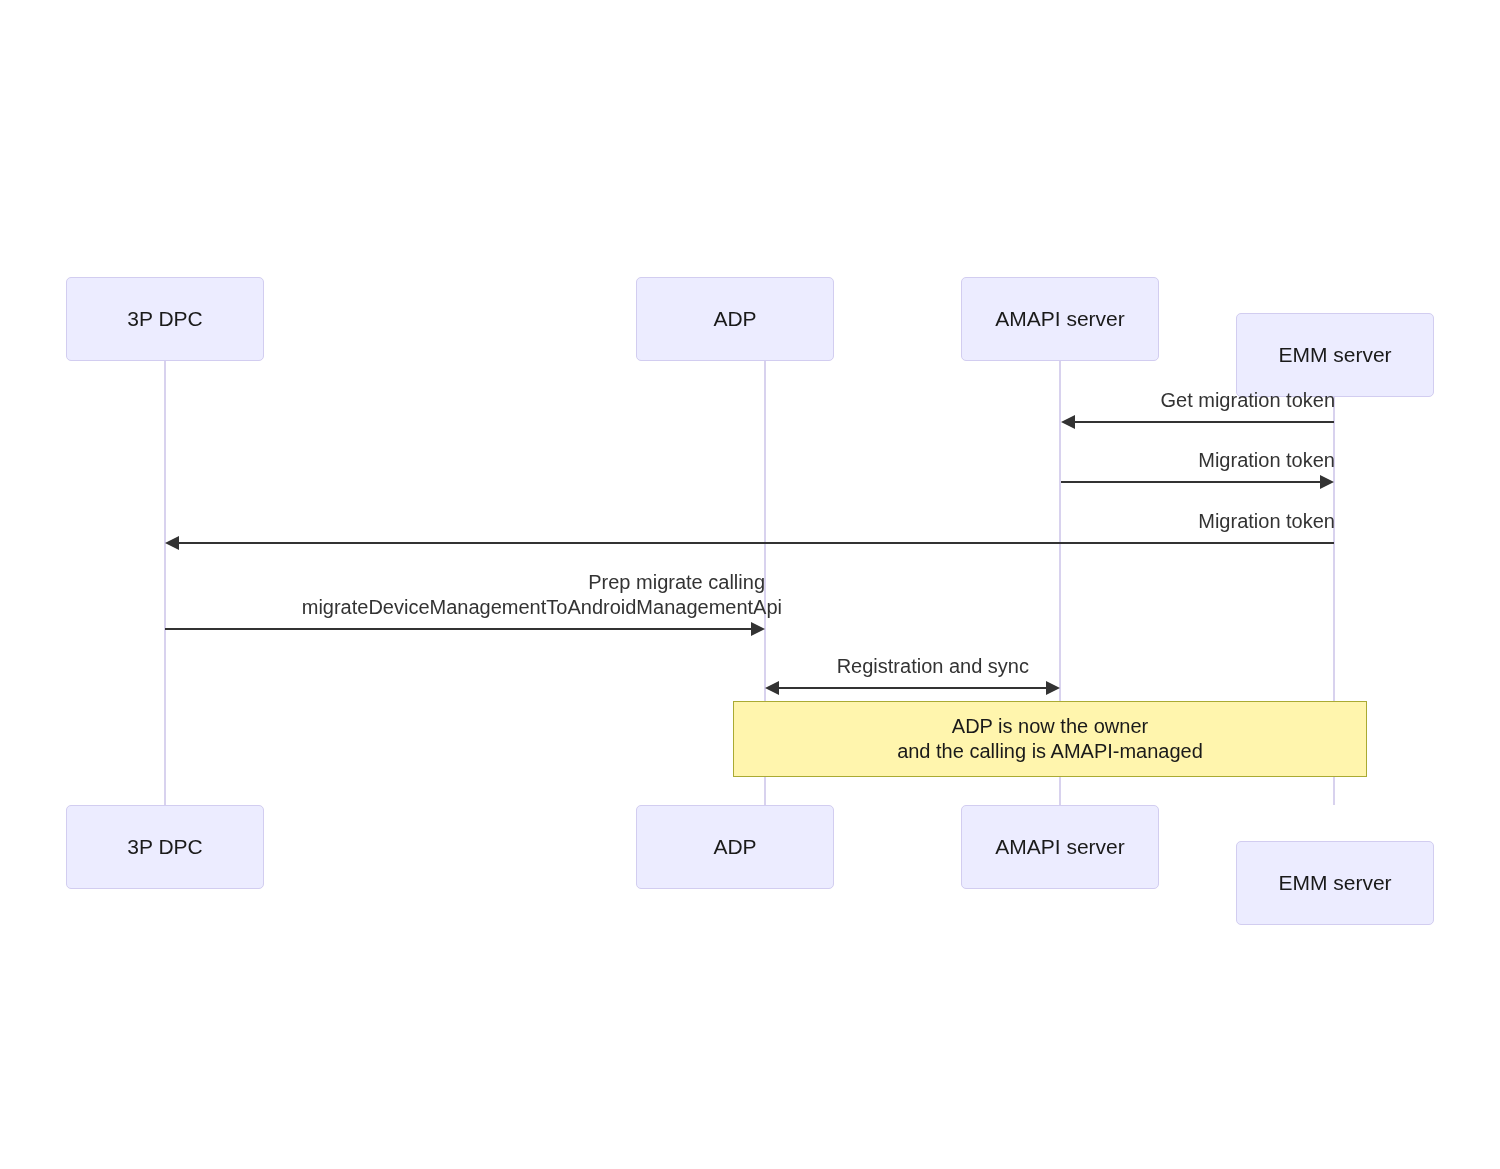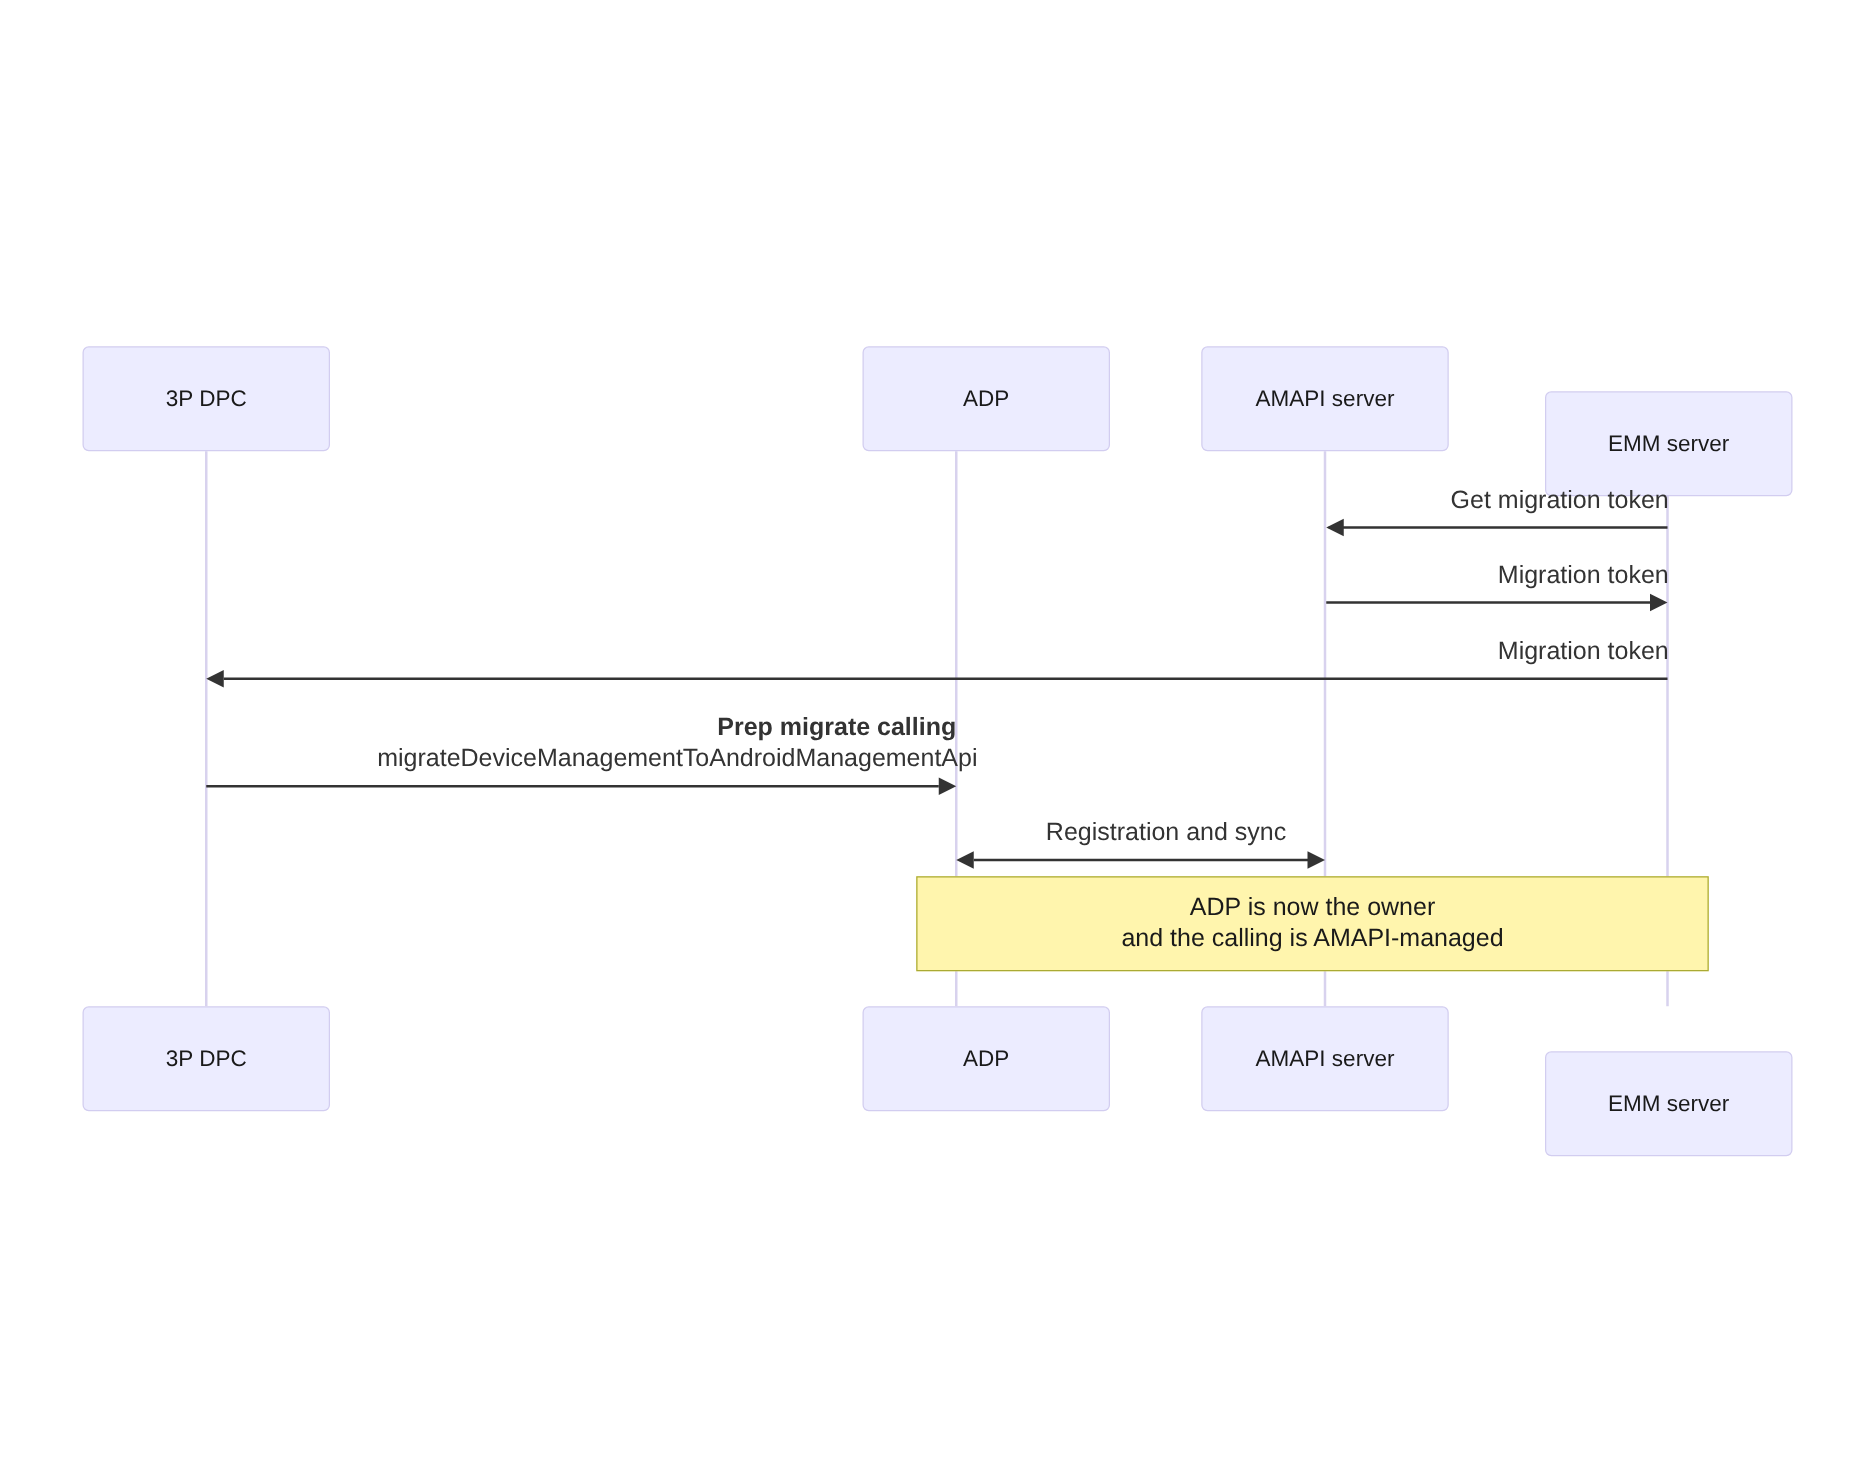--- a/index.html
+++ b/index.html
@@ -18,25 +18,25 @@
   .actor {
     position: absolute;
     width: 198px;
     height: 84px;
     background: #ECECFF;
     border: 1px solid #d2cdf0;
     border-radius: 5px;
     display: flex;
     align-items: center;
     justify-content: center;
-    font-size: 18px;
+    font-size: 21px;
     color: #1a1a1a;
   }
   .ax0 { left: 66px; }
-  .ax1 { left: 690px; }
+  .ax1 { left: 636px; }
   .ax2 { left: 961px; }
   .ax3 { left: 1236px; margin-top: 36px; }
   .actor.top { top: 277px; }
   .actor.bottom { top: 805px; }
 
   
   .lifeline {
     position: absolute;
     top: 361px;
     height: 444px;
@@ -81,21 +81,21 @@
   .m1-label { left: 1061px; width: 274px; top: 448px; }
   .m1-line  { left: 1061px; top: 481px; width: 259px; }
   .m1-head  { left: 1320px; top: 475px; }
 
   
   .m2-label { left: 165px; width: 1170px; top: 509px; }
   .m2-line  { left: 179px; top: 542px; width: 1155px; }
   .m2-head  { left: 165px; top: 536px; }
 
   
-  .m3-label1 { left: 165px; width: 600px; top: 570px; font-weight: bold; }
+  .m3-label1 { left: 165px; width: 600px; top: 570px; }
   .m3-label2 { left: 165px; width: 600px; top: 595px; margin-left: 17px; }
   .m3-line   { left: 165px; top: 628px; width: 586px; }
   .m3-head   { left: 751px; top: 622px; }
 
   
   .m4-label    { left: 765px; width: 264px; top: 654px; }
   .m4-line     { left: 779px; top: 687px; width: 268px; }
   .m4-head-l   { left: 765px; top: 681px; }
   .m4-head-r   { left: 1046px; top: 681px; }
 

